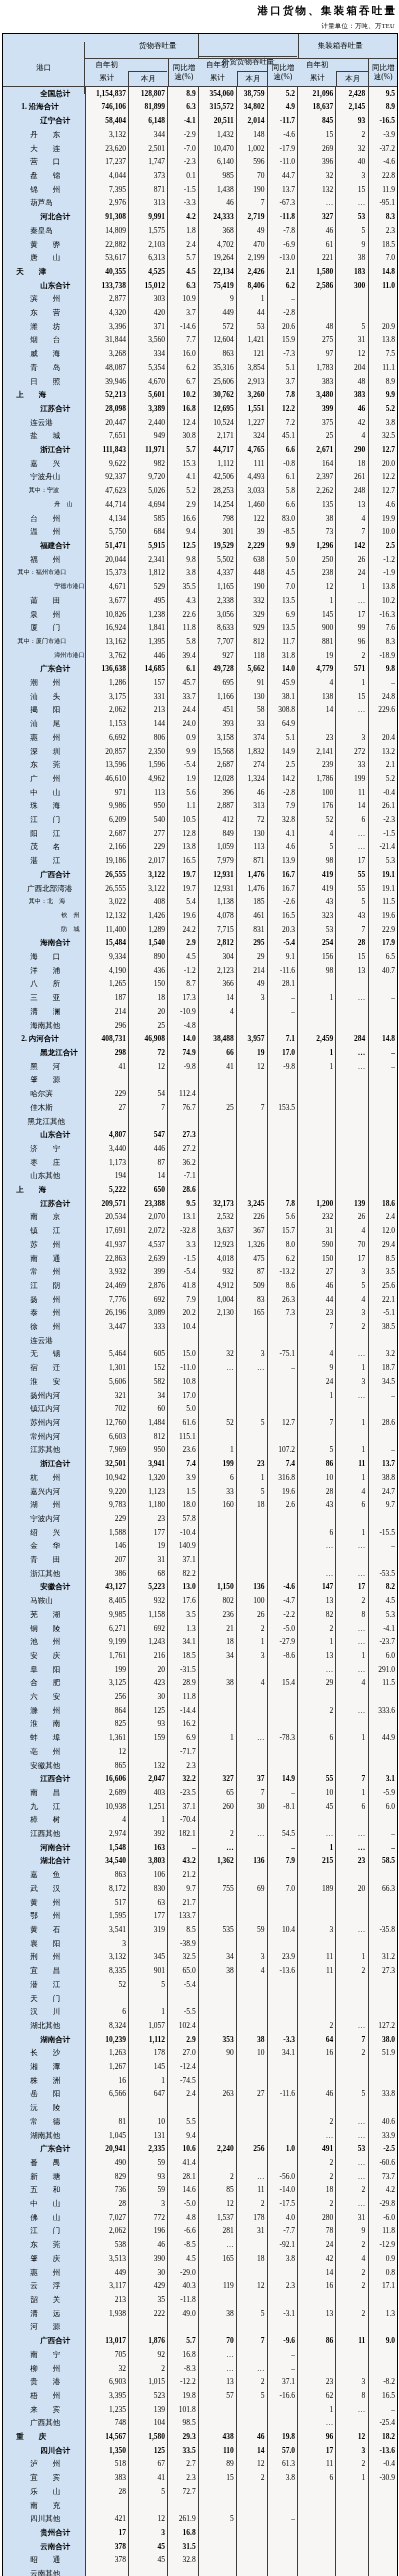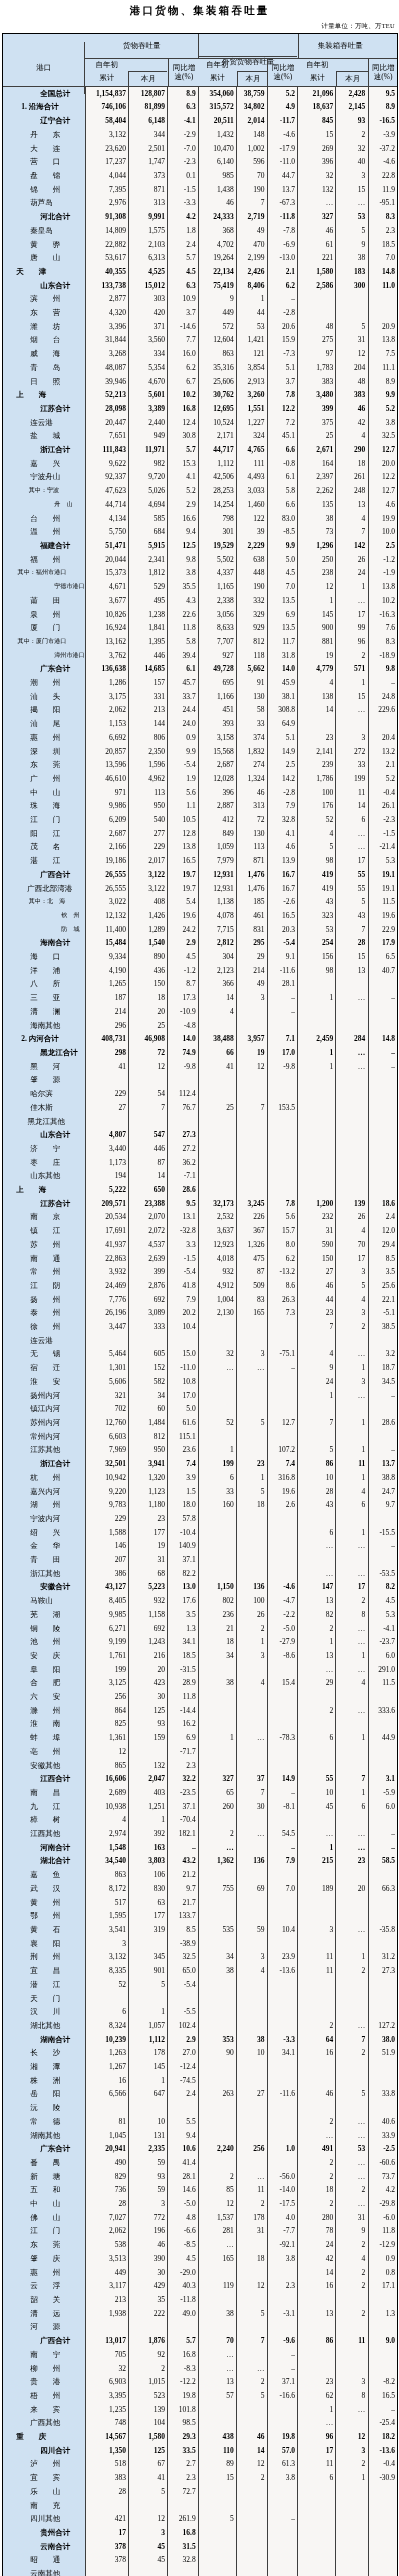--- a/index.html
+++ b/index.html
@@ -1,25 +1,25 @@
 <!DOCTYPE html>
 <html style="font-size:9px"><head>
 <meta charset="utf-8">
 <style>
   html,body{margin:0;padding:0;background:#ffffff;}
   body{width:399px;font-family:"Liberation Serif","DejaVu Serif",serif;color:#000;}
   .page{width:395px;padding:0 1.7px 3.3px 2.2px;}
-  .title{margin-top:4.4px;text-align:center;font-size:10.5px;font-weight:bold;letter-spacing:2.2px;line-height:14.4px;}
+  .title{margin-top:4.4px;text-align:right;font-size:10.5px;font-weight:bold;letter-spacing:2.2px;line-height:14.4px;}
   .unit{margin-top:3.3px;margin-bottom:1.7px;text-align:right;font-size:6.4px;padding-right:2.2px;letter-spacing:0.3px;}
   .tablewrap{width:394px;border:1.1px solid #000;background:#f8f6f4;}
   
   .thead{position:relative;height:52px;background:#cfe1f2;border-bottom:0.6px solid #3f3f3f;font-size:7.5px;}
   .thead .hc{position:absolute;display:flex;align-items:center;justify-content:center;box-sizing:border-box;text-align:center;}
   .hc-port{left:0;top:8px;width:82px;height:52px;border-right:0.6px solid #3f3f3f;}
-  .hc-cargo{left:82px;top:0;width:113px;height:24.4px;}
+  .hc-cargo{left:98px;top:0;width:113px;height:24.4px;}
   .hc-fxwrap{left:195px;top:0;width:99px;height:24.4px;border-left:0.6px solid #3f3f3f;flex-direction:column;justify-content:flex-end;}
   .hc-fx{width:100%;height:13.3px;border-top:0.6px solid #3f3f3f;box-sizing:border-box;display:flex;align-items:center;justify-content:center;margin-top:32px;}
   .hc-cont{left:295px;top:0;width:83px;height:24.4px;border-left:0.6px solid #3f3f3f;}
   .hline{position:absolute;left:82px;top:24.4px;width:312px;height:0;border-top:0.6px solid #3f3f3f;}
   .hc-ytd{top:24.4px;height:28px;flex-direction:column;justify-content:center;line-height:12.8px;}
   .hc-month{top:37px;height:15px;border-left:0.6px solid #3f3f3f;border-top:0.6px solid #3f3f3f;}
   .hc-grow{top:24.4px;height:28px;border-left:0.6px solid #3f3f3f;line-height:9.4px;padding:0 1.7px;}
   .g1a{left:82px;width:43px;} .g1b{left:125px;width:39px;} .g1c{left:165px;width:30.5px;}
   .g2a{left:195px;width:38px;} .g2b{left:234px;width:30.5px;} .g2c{left:264px;width:30.5px;}
   .g3a{left:295px;width:38px;} .g3b{left:333px;width:32px;} .g3c{left:365px;width:29px;}

